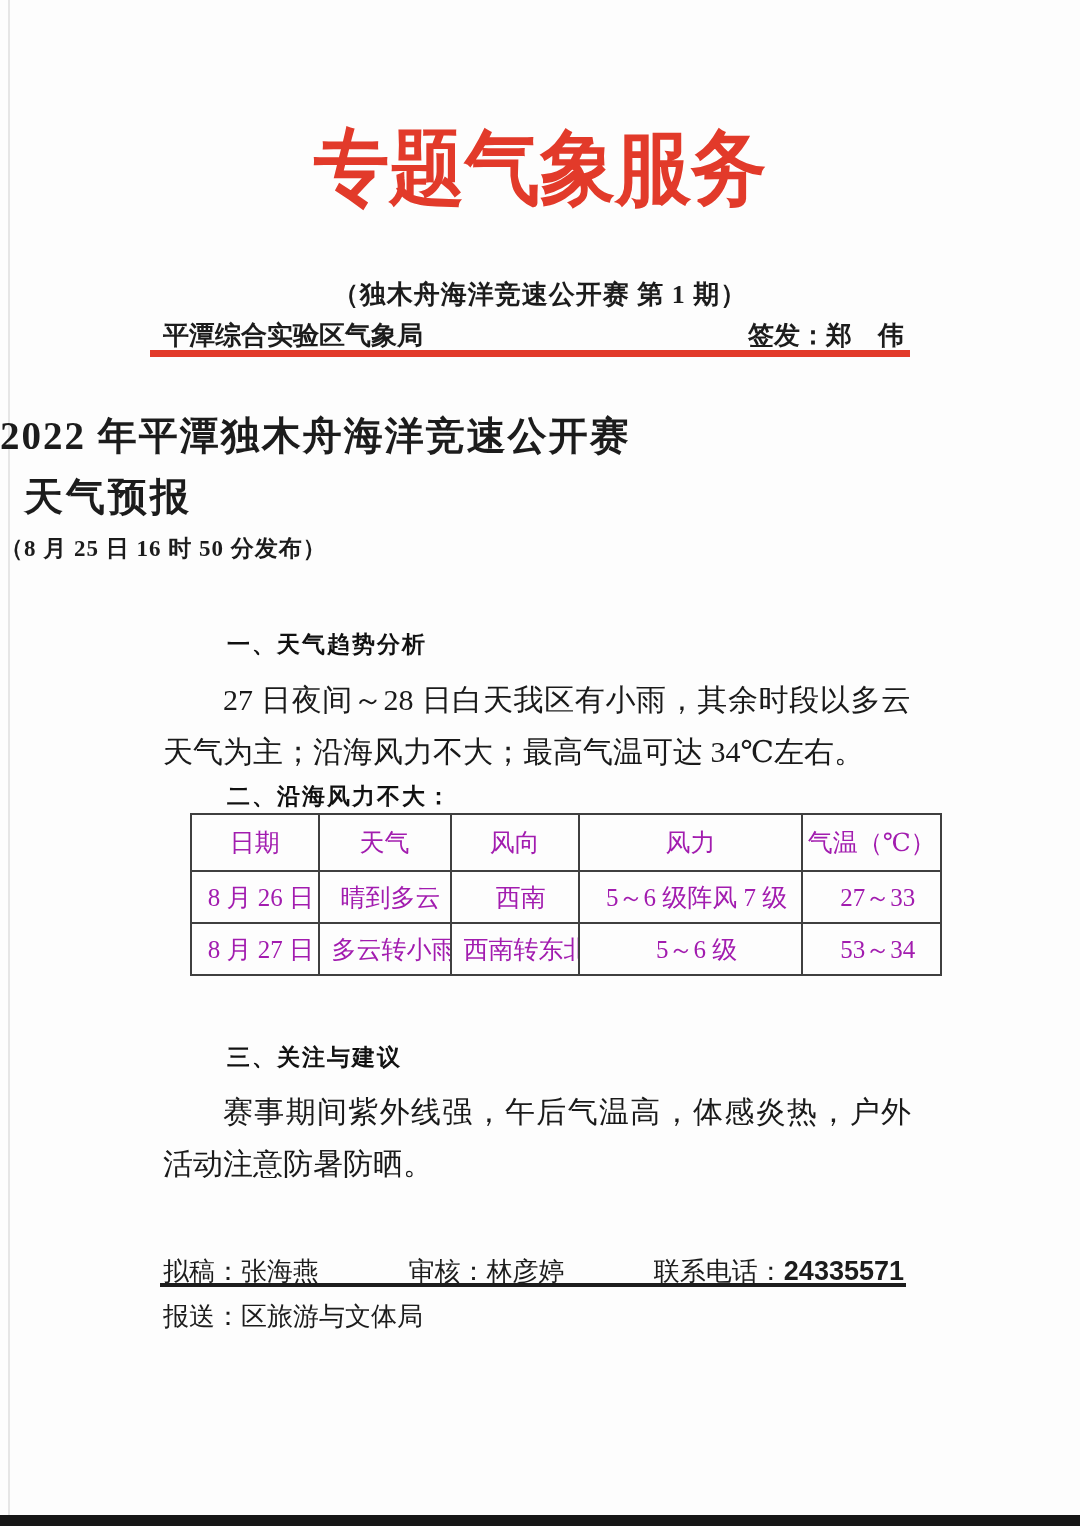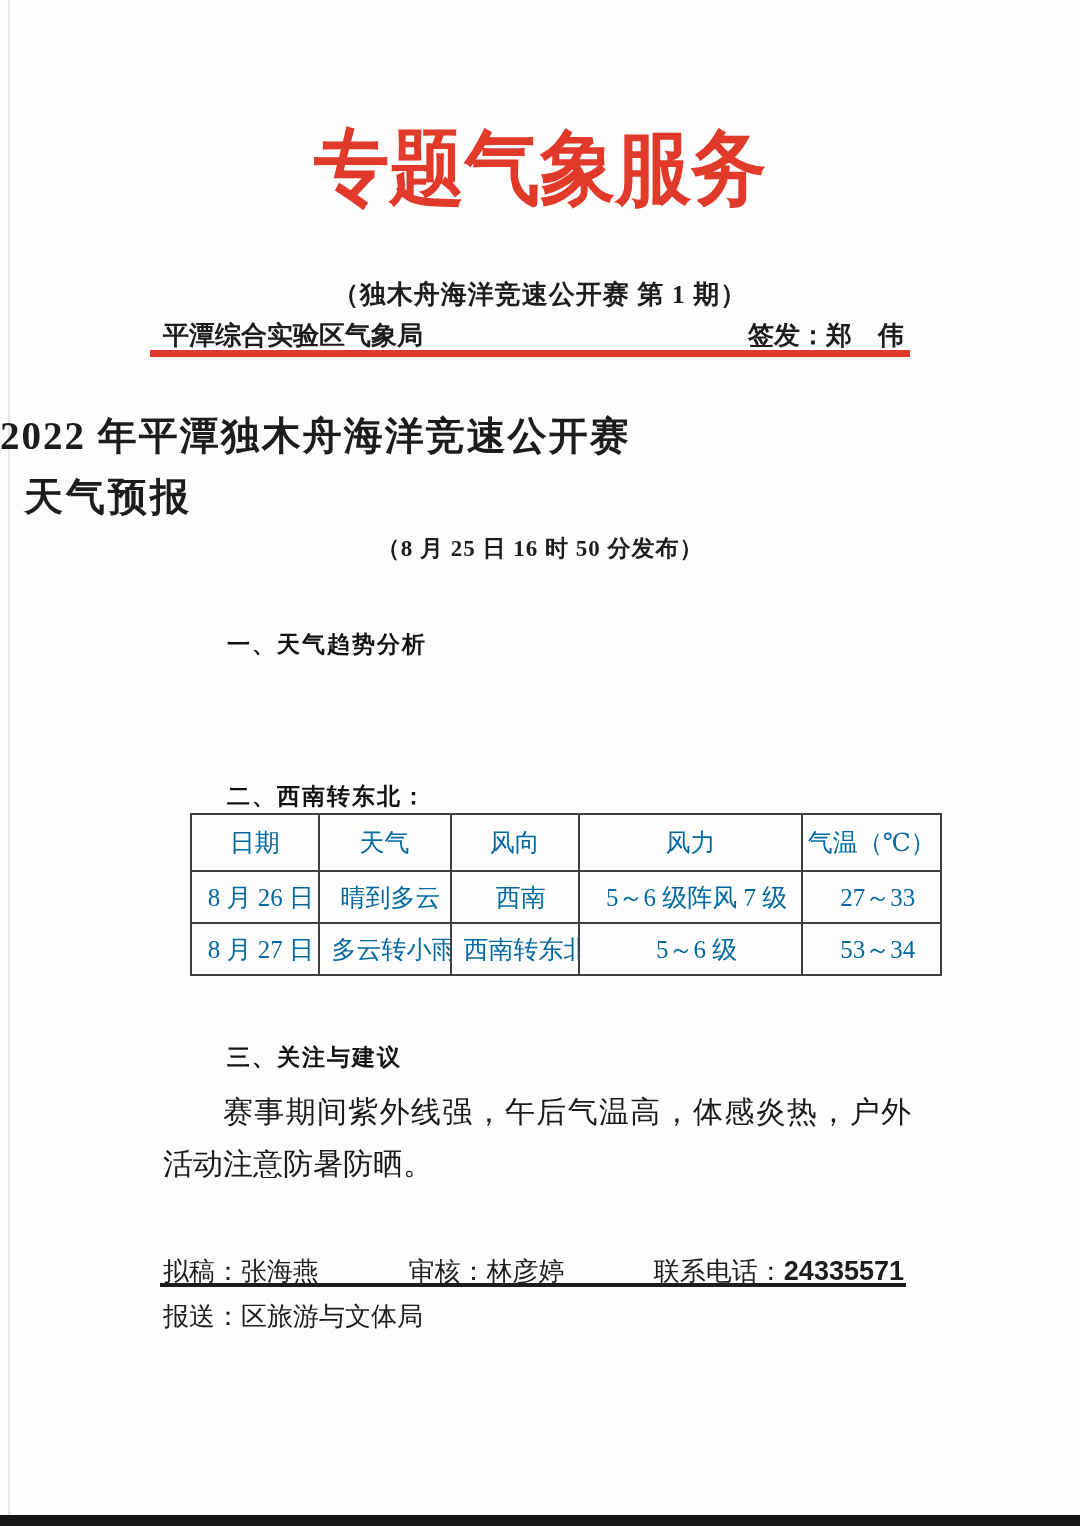--- a/index.html
+++ b/index.html
@@ -52,21 +52,21 @@
   .doc-title-1 {
     position: absolute; top: 409px; left: 0; width: 100%;
     text-align: left; font-size: 39px; font-weight: bold; letter-spacing: 2px;
   }
   .doc-title-2 {
     position: absolute; top: 470px; left: 0; width: 100%;
     text-align: left; font-size: 39px; font-weight: bold; letter-spacing: 3px; margin-left: 24px;
   }
   .release-line {
     position: absolute; top: 533px; left: 0; width: 100%;
-    text-align: center; font-size: 23px; font-weight: bold; letter-spacing: 1px;
+    text-align: left; font-size: 23px; font-weight: bold; letter-spacing: 1px;
   }
   .sec-heading {
     position: absolute; left: 227px;
     font-family: "Liberation Sans", "DejaVu Sans", sans-serif;
     font-weight: bold; font-size: 23px; letter-spacing: 2px;
     color: #111111;
   }
   .sec-heading.h1 { top: 629px; }
   .sec-heading.h2 { top: 781px; }
   .sec-heading.h3 { top: 1042px; }
@@ -74,21 +74,21 @@
     position: absolute; left: 163px; width: 748px;
     font-size: 30px; line-height: 52px;
     text-indent: 2em; text-align: justify;
     color: #1a1a1a;
   }
   .body-para.p1 { top: 674px; }
   .body-para.p2 { top: 1086px; }
   .forecast-table {
     position: absolute; top: 813px; left: 190px; width: 752px;
     border-collapse: collapse; table-layout: fixed;
-    font-size: 25px; color: #0369a1;
+    font-size: 25px; color: #a21caf;
   }
   .forecast-table th, .forecast-table td {
     border: 2px solid #3f3f3f;
     text-align: center; vertical-align: middle;
     font-weight: normal;
     overflow: hidden; white-space: nowrap;
   }
   .forecast-table th { height: 57px; }
   .forecast-table td { height: 52px; padding-left: 12px; }
   .col-date  { width: 17.0%; }
@@ -131,22 +131,23 @@
     <span>签发：郑　伟</span>
   </div>
 
   <div class="red-rule"></div>
 
   <div class="doc-title-1">2022 年平潭独木舟海洋竞速公开赛</div>
   <div class="doc-title-2">天气预报</div>
   <div class="release-line">（8 月 25 日 16 时 50 分发布）</div>
 
   <div class="sec-heading h1">一、天气趋势分析</div>
+  <div class="body-para p1">27 日夜间～28 日白天我区有小雨，其余时段以多云天气为主；沿海风力不大；最高气温可达 34℃左右。</div>
 
-  <div class="sec-heading h2">二、西南转东北：</div>
+  <div class="sec-heading h2">二、沿海风力不大：</div>
 
   <table class="forecast-table">
     <colgroup>
       <col class="col-date">
         <col class="col-wx">
         <col class="col-wdir">
         <col class="col-wforce">
         <col class="col-temp">
     </colgroup>
     <thead>

